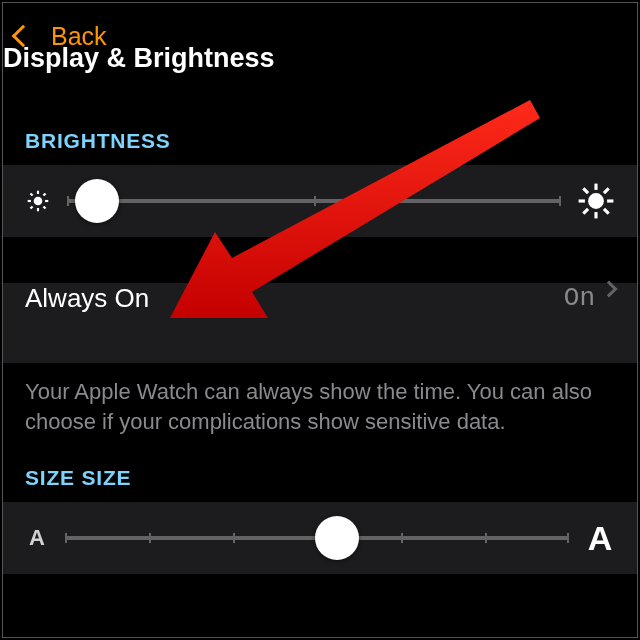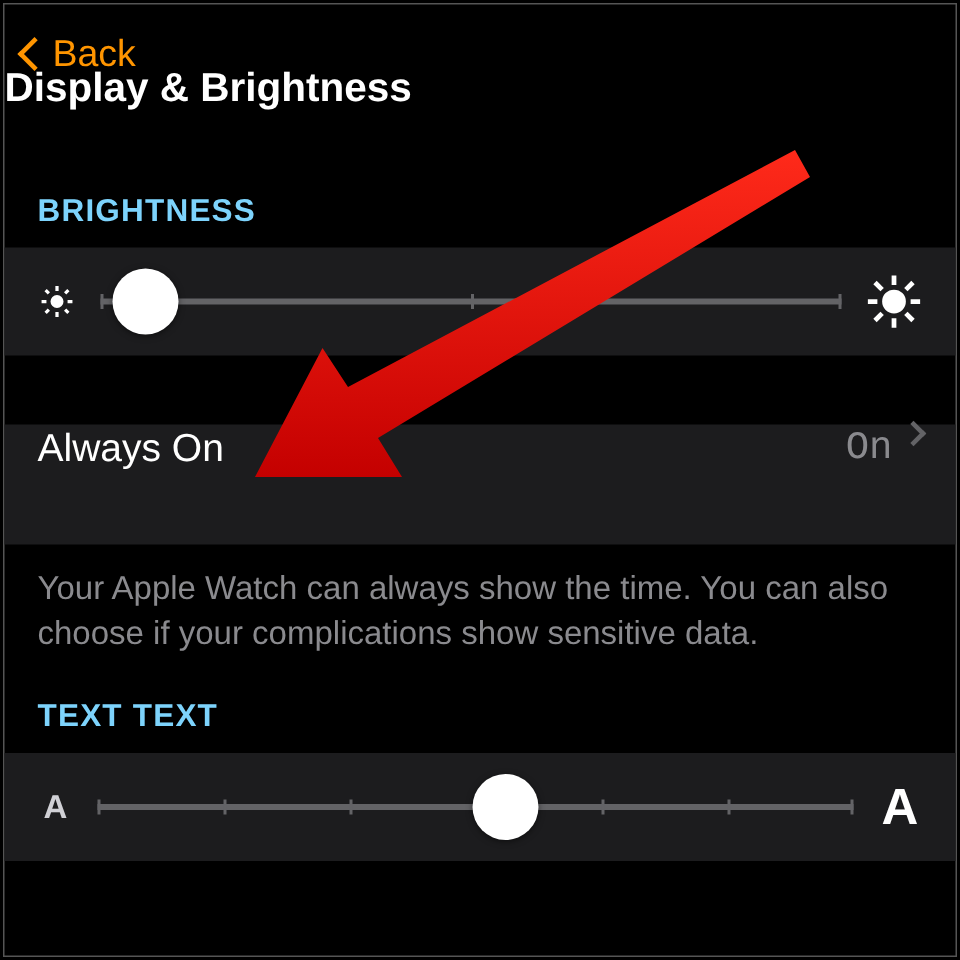--- a/index.html
+++ b/index.html
@@ -21,21 +21,21 @@
     align-items: center;
     position: relative;
     padding: 0 12px;
   }
   .back {
     display: flex;
     align-items: center;
     color: #ff9500;
     font-size: 25px;
     font-weight: 400;
-    gap: 2px;
+    gap: 18px;
   }
   .chevron-left {
     width: 16px; height: 16px;
     border-left: 3.5px solid #ff9500;
     border-bottom: 3.5px solid #ff9500;
     transform: rotate(45deg);
     margin-right: 2px;
   }
   .title {
     position: absolute;
@@ -187,21 +187,21 @@
 
   <div class="link-row">
     <span class="link-label">Always On</span>
     <span class="spacer"></span>
     <span class="link-value">On</span>
     <span class="chevron-right"></span>
   </div>
 
   <div class="footer-text">Your Apple Watch can always show the time. You can also choose if your complications show sensitive data.</div>
 
-  <div class="section-header tight">TEXT TEXT</div>
+  <div class="section-header tight">SIZE SIZE</div>
 
   <div class="row">
     <span class="text-a-small">A</span>
     <div class="slider-track">
       <span class="slider-tick" style="left:0%"></span>
       <span class="slider-tick" style="left:16.66%"></span>
       <span class="slider-tick" style="left:33.33%"></span>
       <span class="slider-tick" style="left:50%"></span>
       <span class="slider-tick" style="left:66.66%"></span>
       <span class="slider-tick" style="left:83.33%"></span>

